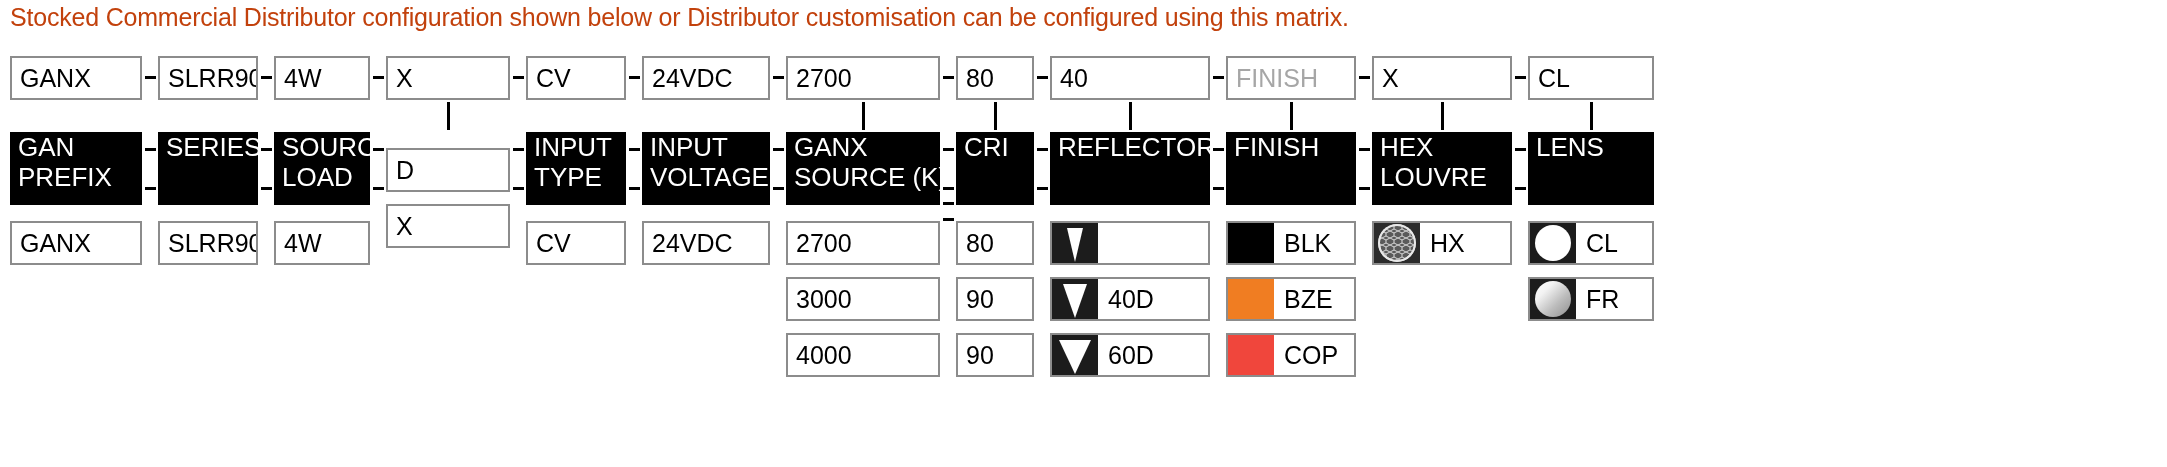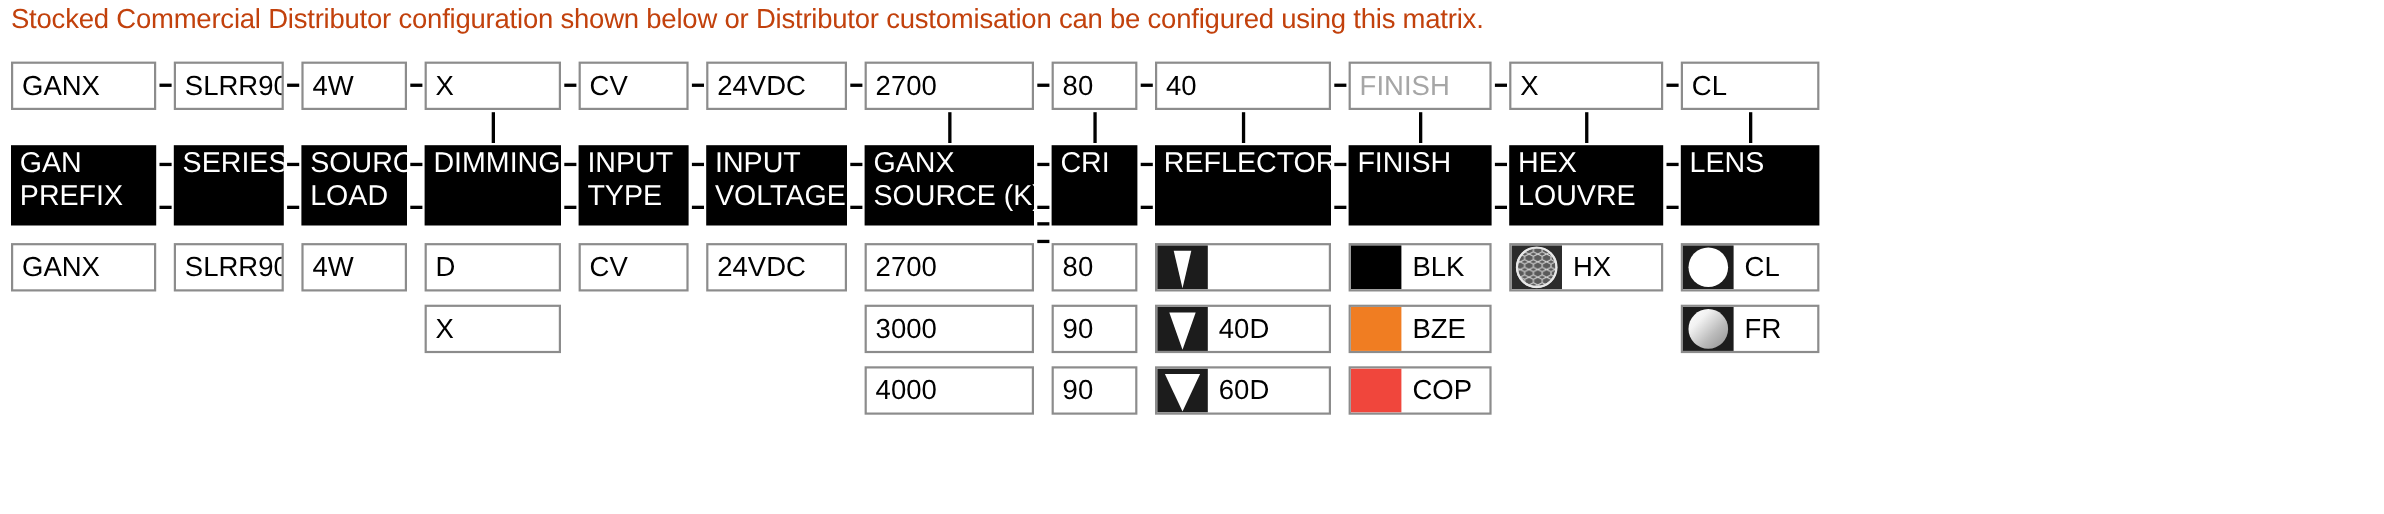--- a/index.html
+++ b/index.html
@@ -243,24 +243,20 @@
         </div>
         <div style="height: 16px;"></div>
         <div class="sep row3" style="padding-top: 20px;">
           <span class="dash"></span>
         </div>
       </div>
       <div class="col" style="width: 124px;">
         <div class="box">X</div>
         <div class="connector-zone">
           <span class="tick"></span>
-        </div>
-        <div class="hdr">
-          <div>DIMMING</div>
-          <div>&nbsp;</div>
         </div>
         <div class="gap"></div>
         <div class="opt-stack">
           <div class="box">D</div>
           <div class="box">X</div>
         </div>
       </div>
       <div class="col">
         <div class="sep row1" style="padding-top: 20px;">
           <span class="dash"></span>

